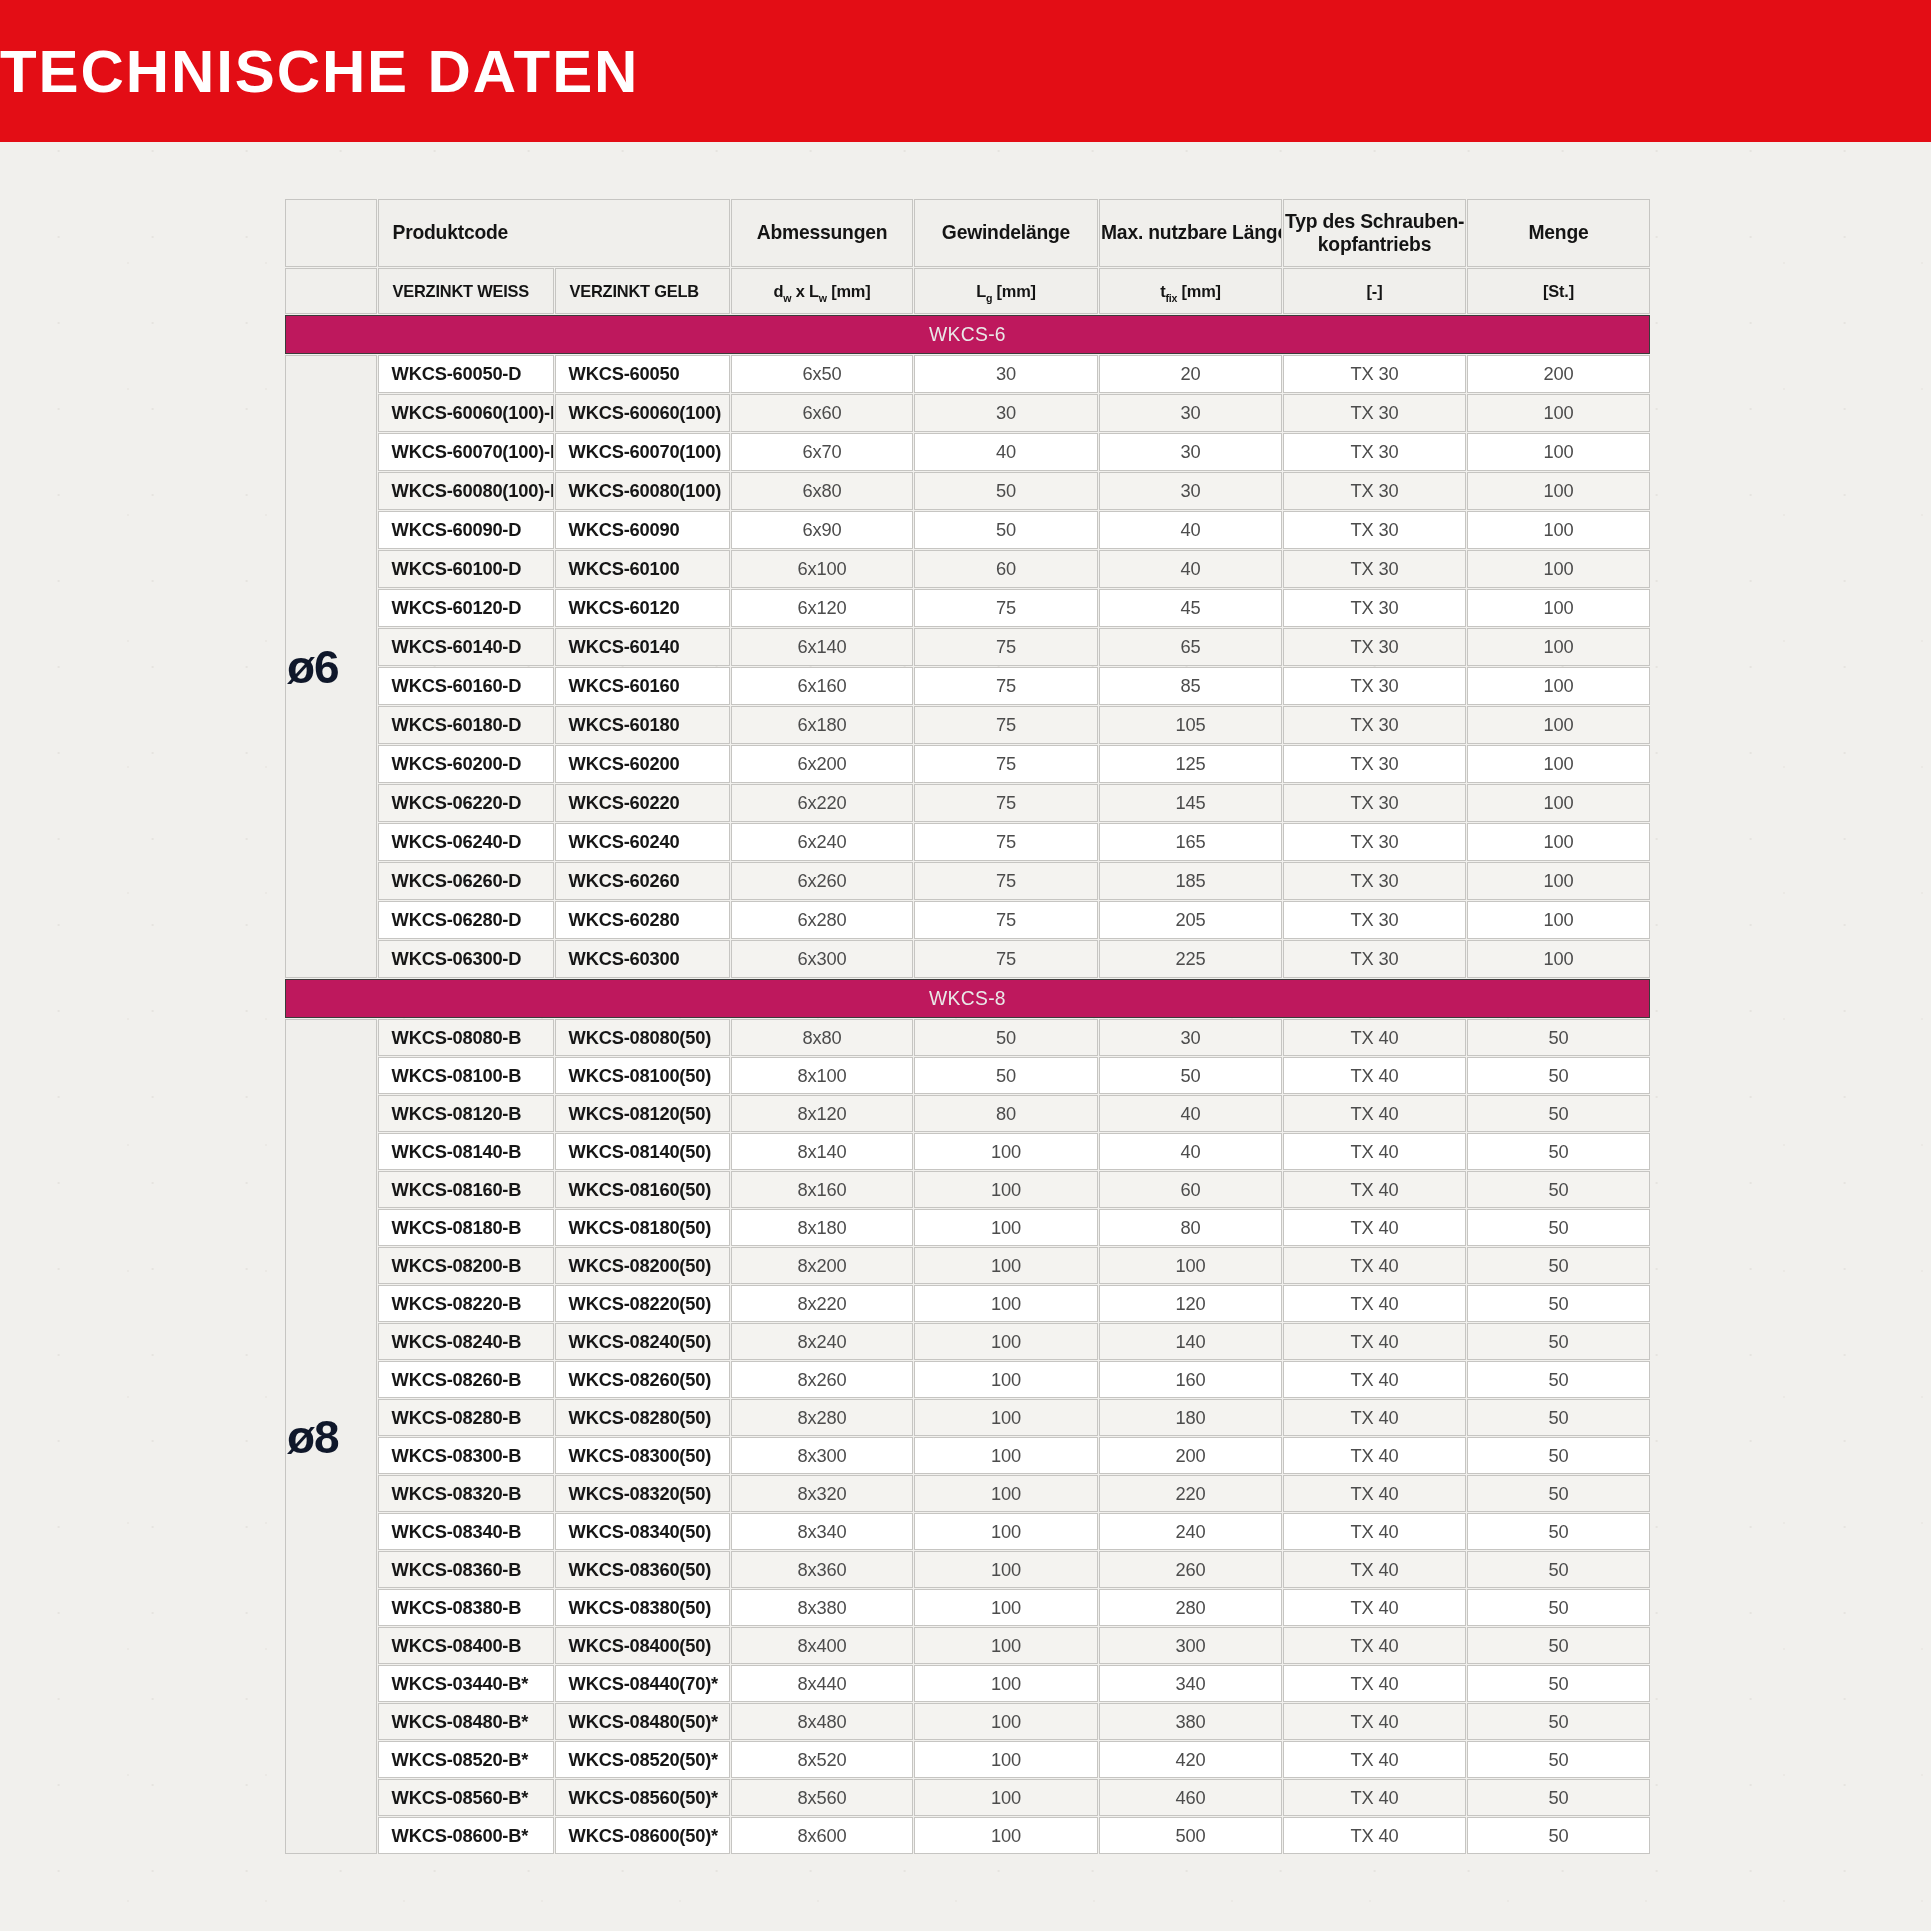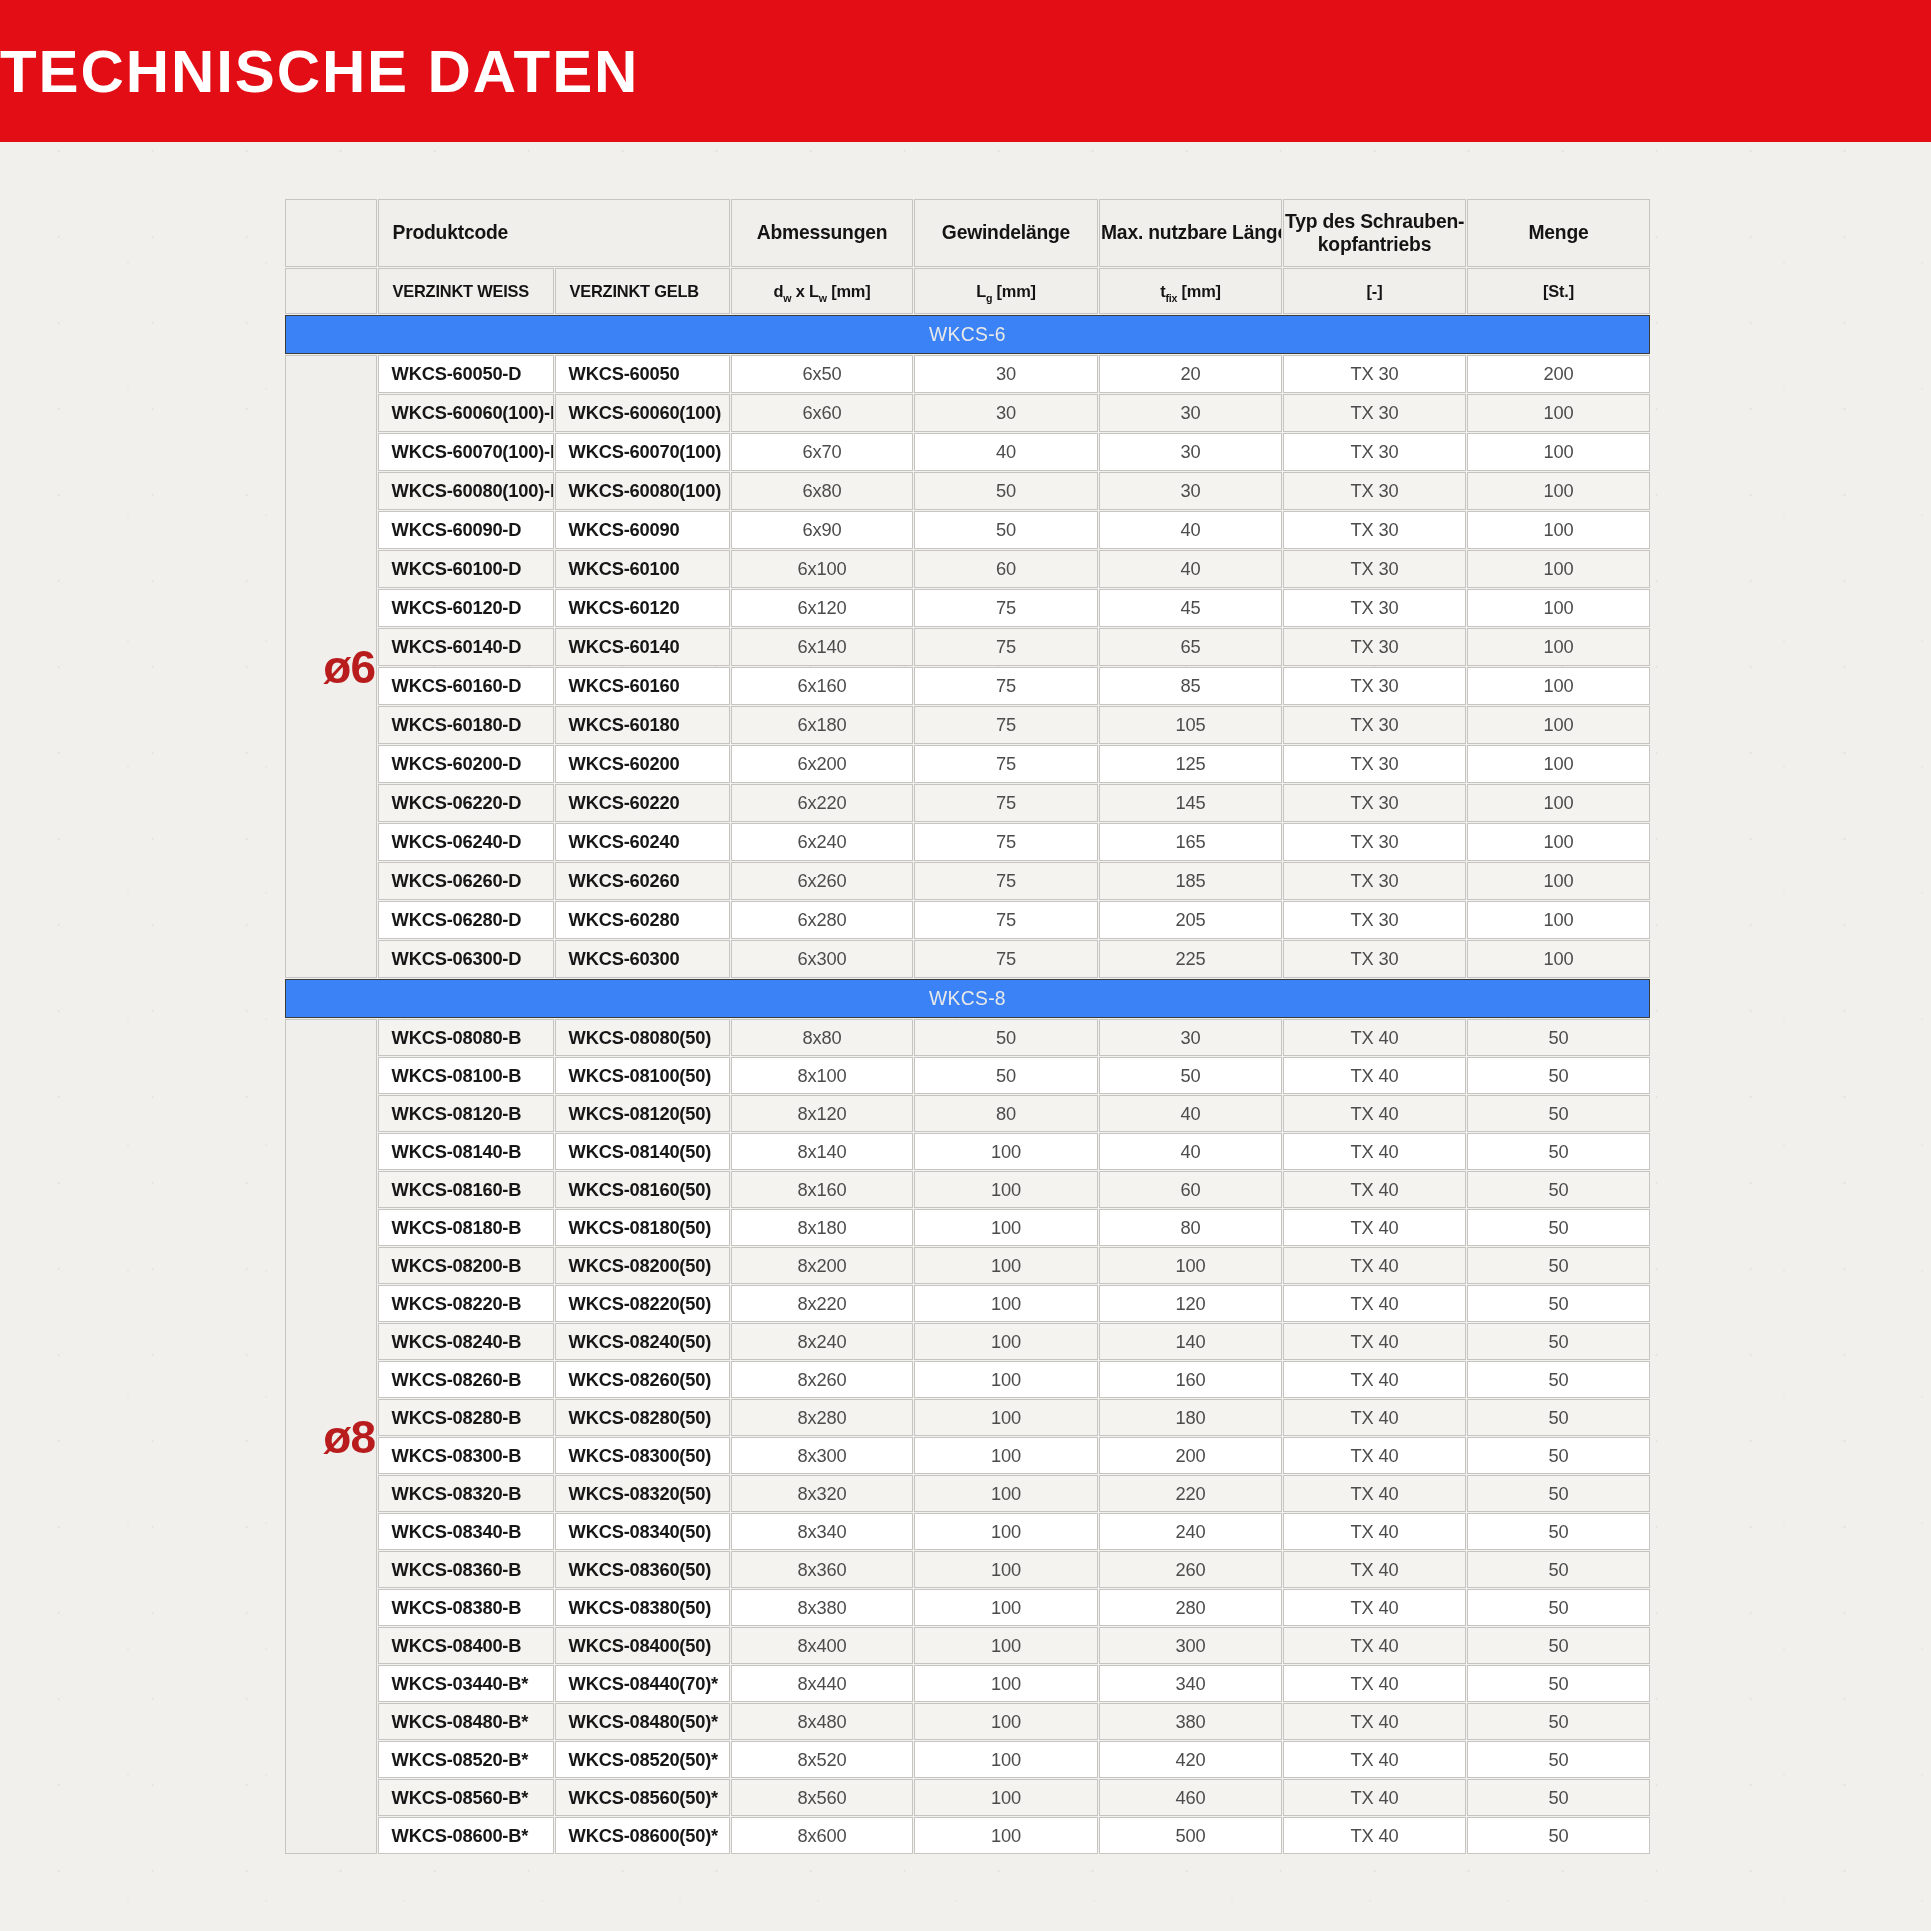--- a/index.html
+++ b/index.html
@@ -25,31 +25,31 @@
     width:100%; table-layout:fixed;
     border-collapse:separate; border-spacing:1.9px;
     letter-spacing:-0.2px;
   }
   th, td { border:1px solid #c6c5c2; vertical-align:middle; overflow:hidden; white-space:nowrap; }
   thead th, thead td { background:#f0efec; color:#141414; font-weight:bold; text-align:center; }
   tr.h1 { height:68px;margin-top:40px; }  .h1 th { font-size:19.3px; line-height:1.2; }
   tr.h2 { height:46px; }  .h2 th { font-size:16.4px; }
   .align-left { text-align:left; padding-left:13.5px; }
   .band-row td {
-    background:#3b82f6; border:1px solid #3b3b3a; color:#e9e9e8;
+    background:#be185d; border:1px solid #3b3b3a; color:#e9e9e8;
     text-align:center; font-size:19.3px; height:35px; font-weight:normal; letter-spacing:0.3px;
   }
   tr.s0 { height:38px; }
   tr.s1 { height:37px; }
   .row-white td { background:#ffffff; }
   .row-gray td { background:#f4f3f0; }
   td.code-cell { font-weight:bold; font-size:18.3px; color:#161616; text-align:left; padding-left:12.6px; }
   td.val-cell { font-size:18.3px; color:#4c4c4c; text-align:center; font-weight:normal; }
   td.dia-cell {
-    background:#f0efec; color:#b91c1c; text-align:right;
+    background:#f0efec; color:#0f172a; text-align:left;
     font-size:46px; font-weight:bold; letter-spacing:-1px;
   }
   sub { font-size:10.6px; vertical-align:-4.8px; line-height:0; }
 </style>
 </head>
 <body>
 
 <div class="banner">
   <h1>TECHNISCHE DATEN</h1>
 </div>

